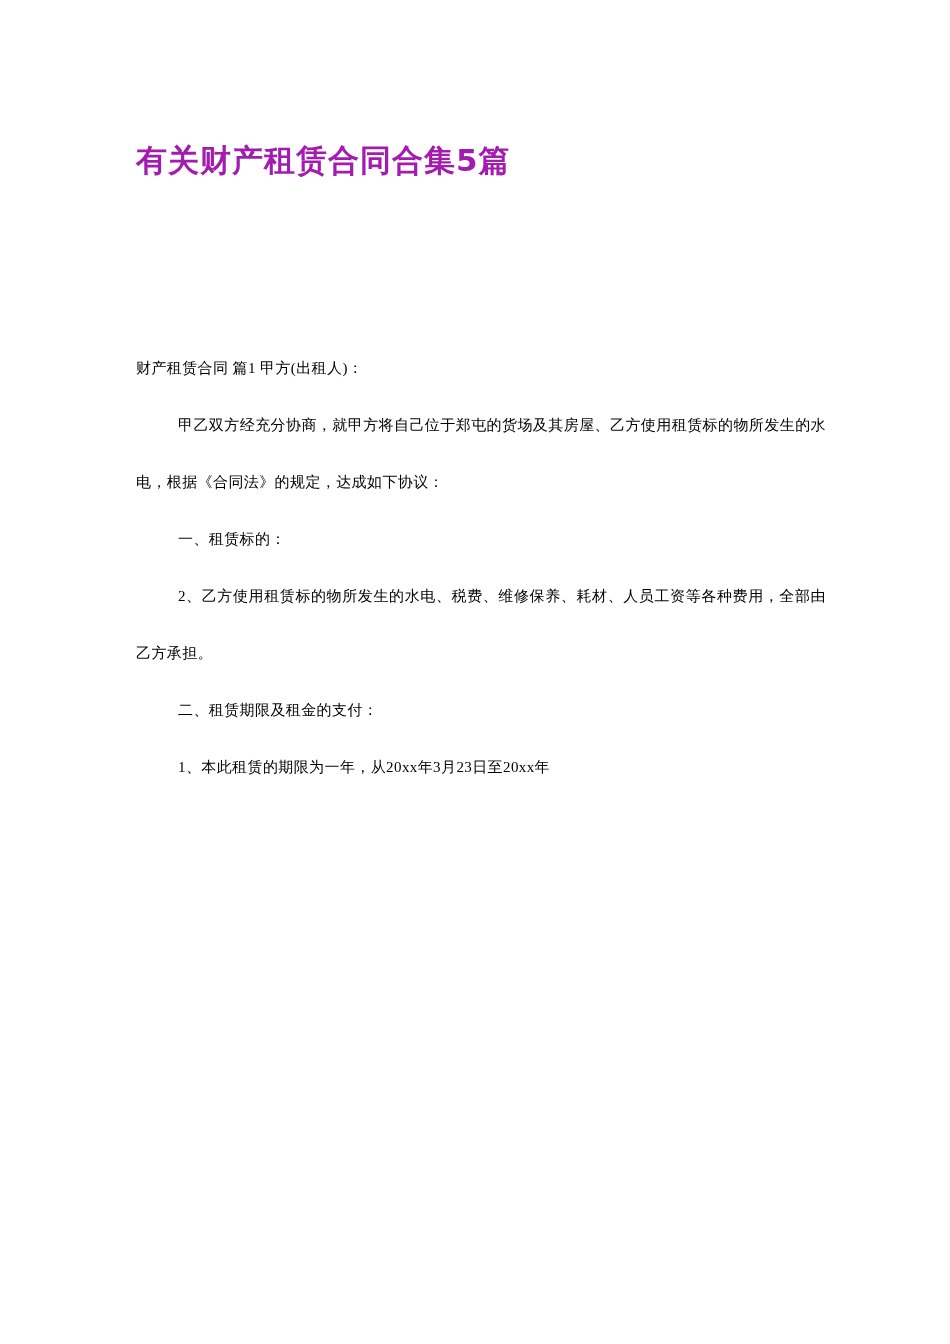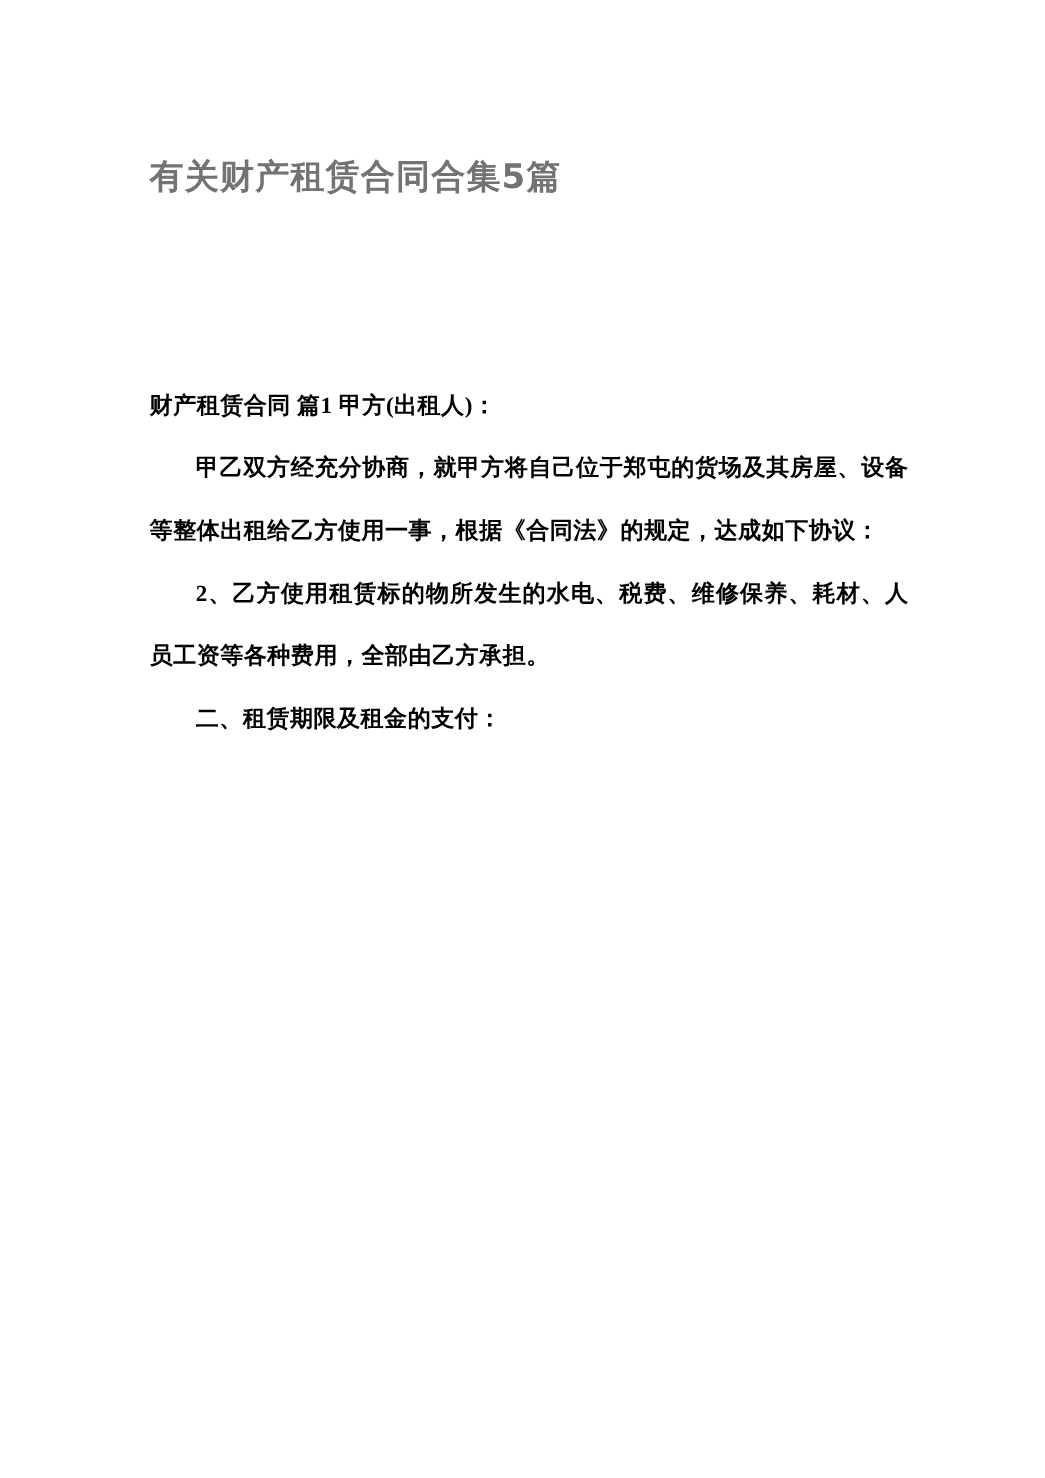--- a/index.html
+++ b/index.html
@@ -16,62 +16,63 @@
     overflow: hidden;
   }
   .page {
     width: 950px;
     height: 1344px;
     box-sizing: border-box;
     padding: 0;
     position: relative;
   }
   .doc-title {
-    color: #737373;
+    color: #a21caf;
     font-family: "DejaVu Sans", sans-serif;
     font-weight: bold;
     font-size: 31px;
     letter-spacing: 1px;
     margin: 0;
     padding: 0;
     position: absolute;
     top: 140px;
     left: 136px;
     white-space: nowrap;
   }
   .body-block {
     position: absolute;
     top: 340px;
     left: 136px;
     width: 690px;
   }
   .para {
     font-family: "Liberation Serif", serif;
-    font-size: 21px;
+    font-size: 15px;
     line-height: 57px;
     margin: 0;
     color: #000000;
     text-align: justify;
     letter-spacing: 0.4px;
-    font-weight: bold;
   }
   .para.first {
     text-indent: 0;
   }
   .para.indent {
     text-indent: 42px;
   }
 </style>
 </head>
 <body>
 
 <div class="page">
 
   <h1 class="doc-title">有关财产租赁合同合集5篇</h1>
 
   <div class="body-block">
     <p class="para first">财产租赁合同  篇1      甲方(出租人)：</p>
-    <p class="para indent">甲乙双方经充分协商，就甲方将自己位于郑屯的货场及其房屋、设备等整体出租给乙方使用一事，根据《合同法》的规定，达成如下协议：</p>
+    <p class="para indent">甲乙双方经充分协商，就甲方将自己位于郑屯的货场及其房屋、乙方使用租赁标的物所发生的水电，根据《合同法》的规定，达成如下协议：</p>
+    <p class="para indent">一、租赁标的：</p>
     <p class="para indent">2、乙方使用租赁标的物所发生的水电、税费、维修保养、耗材、人员工资等各种费用，全部由乙方承担。</p>
     <p class="para indent">二、租赁期限及租金的支付：</p>
+    <p class="para indent">1、本此租赁的期限为一年，从20xx年3月23日至20xx年</p>
   </div>
 
 </div>
 
 </body></html>

